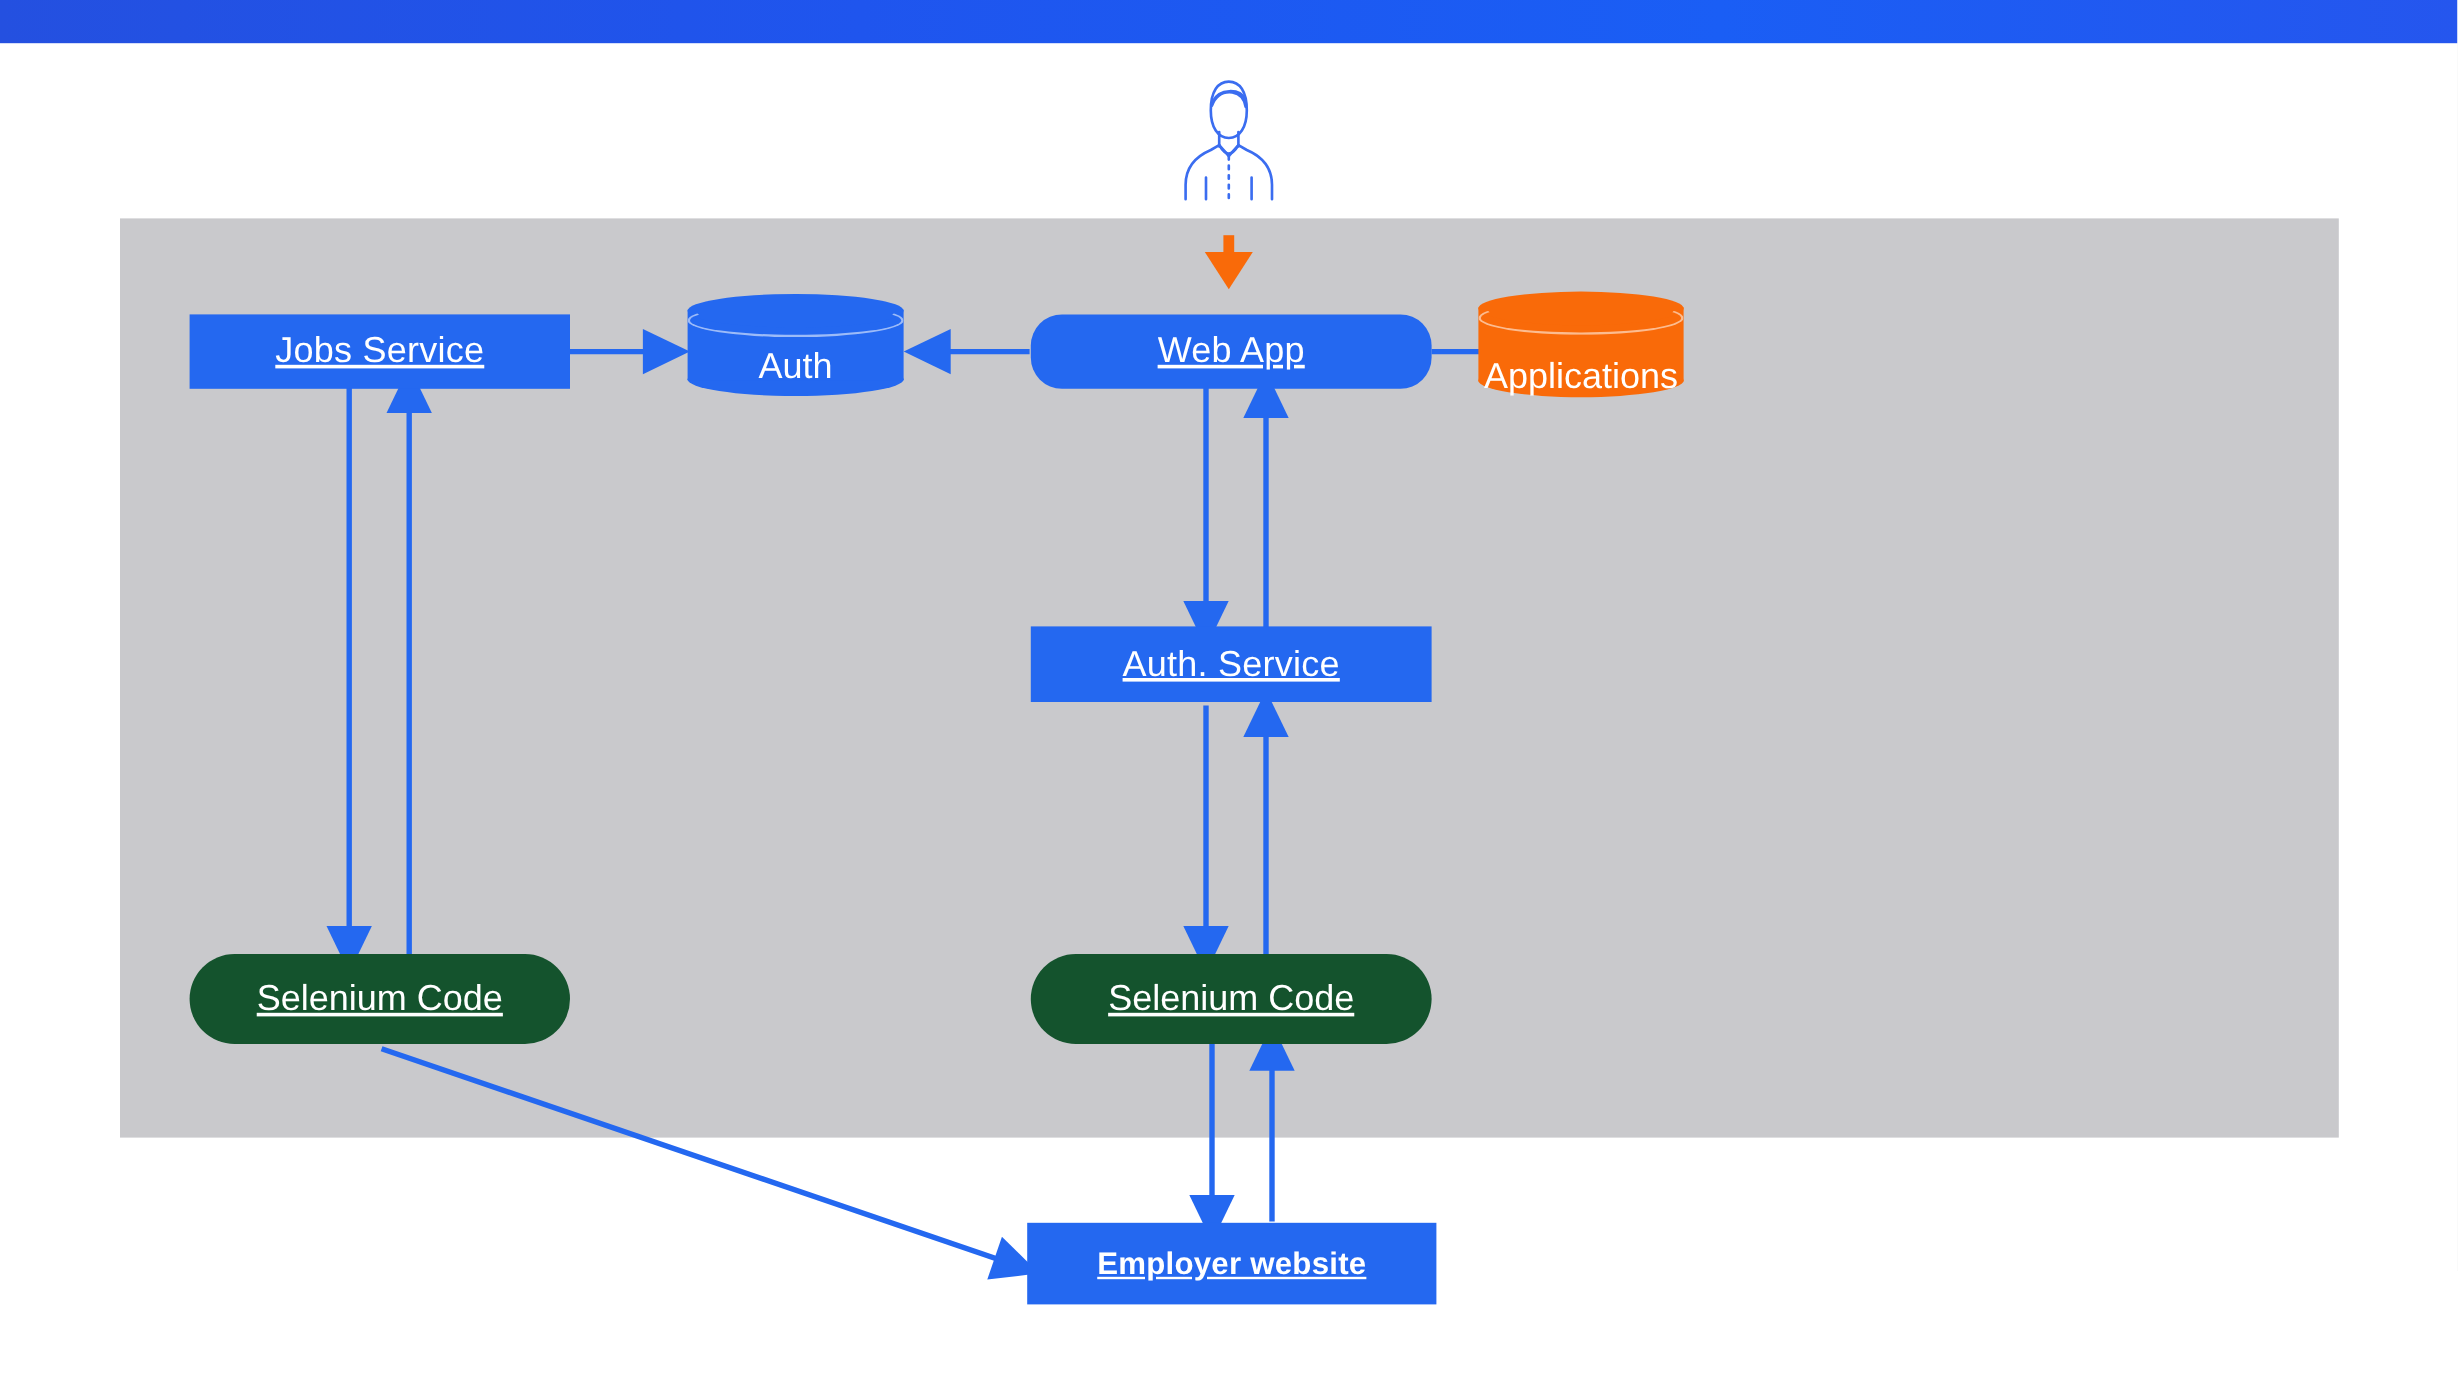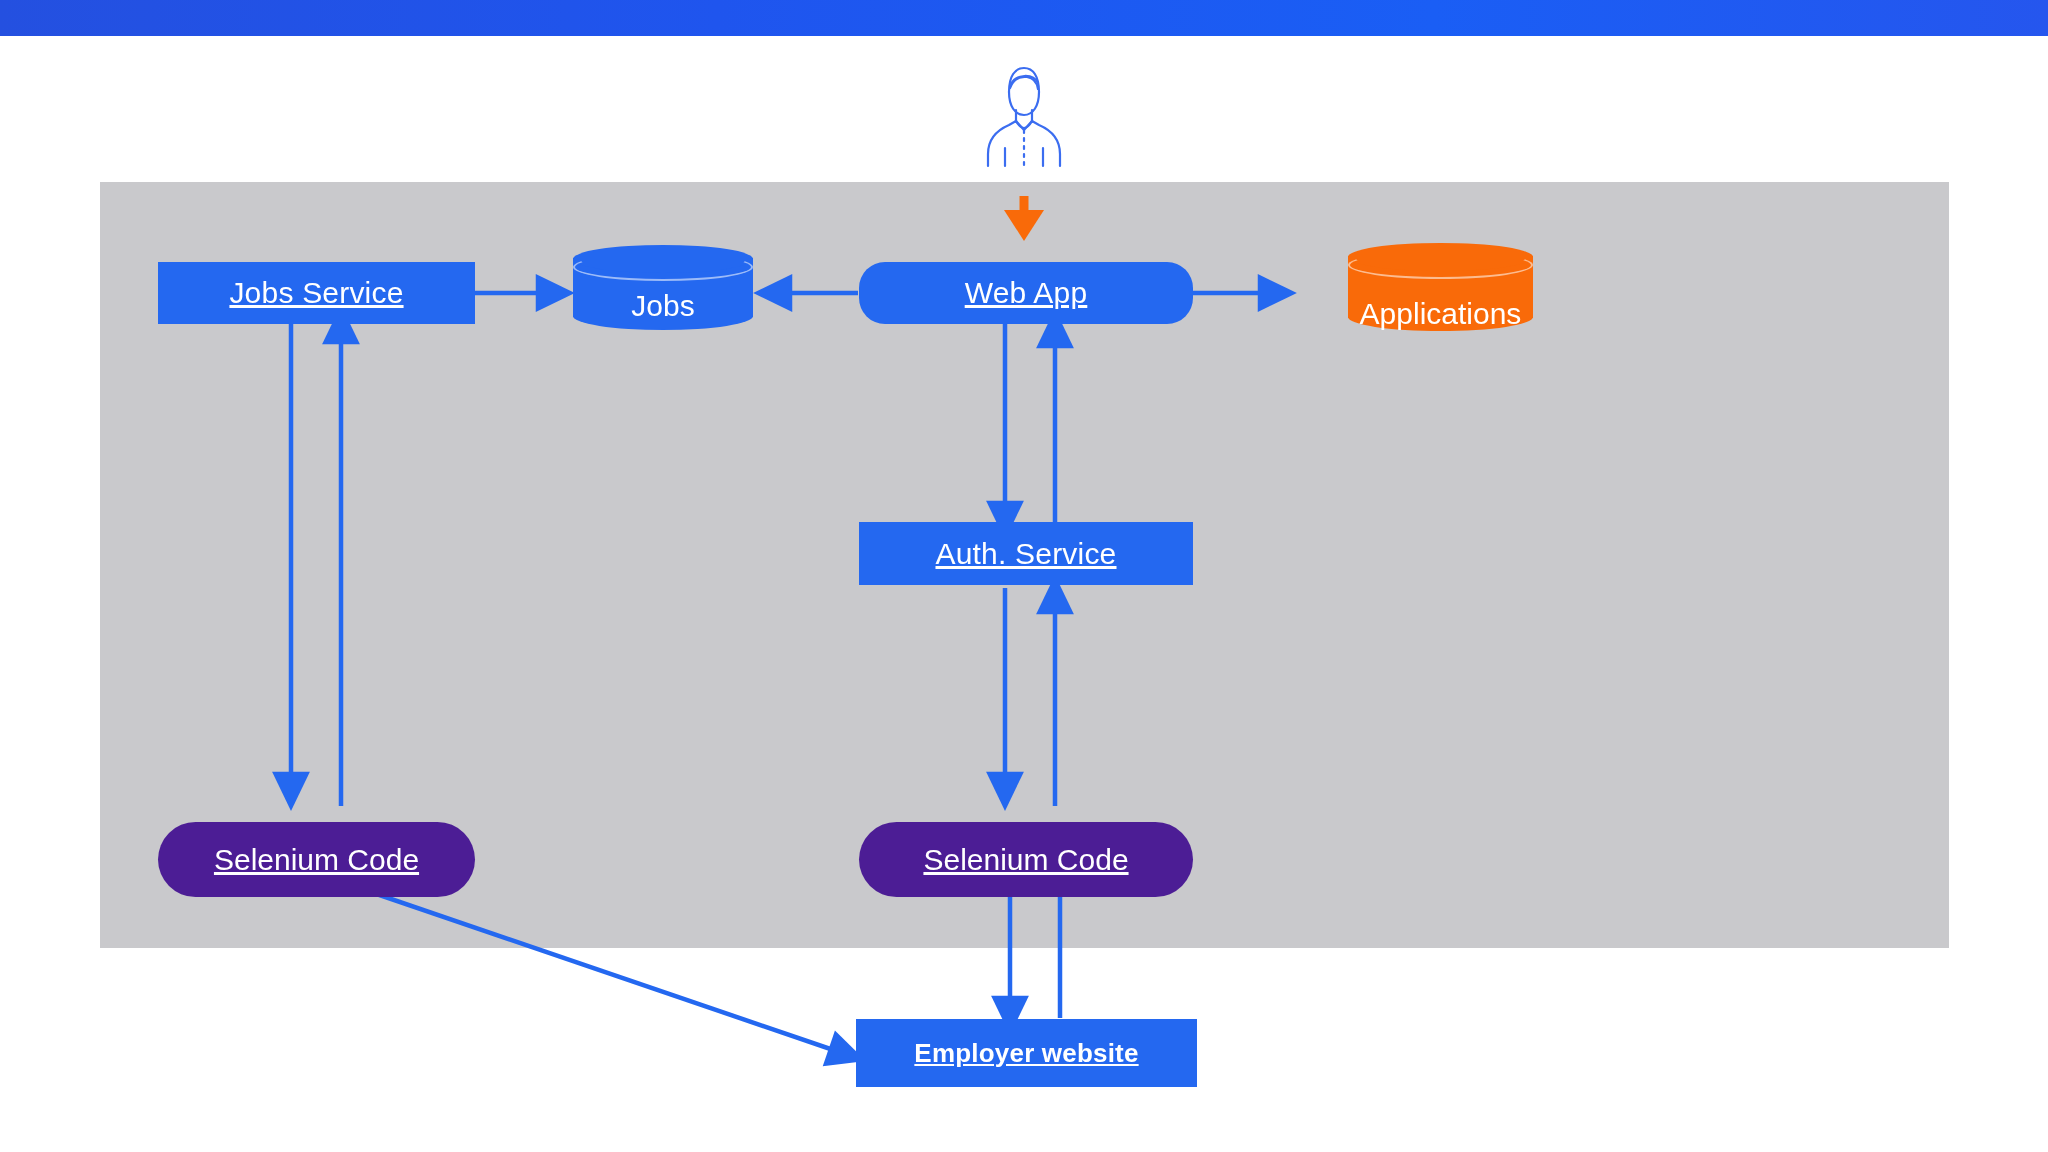--- a/index.html
+++ b/index.html
@@ -56,24 +56,23 @@
     text-align: center;
     white-space: nowrap;
     text-decoration: underline;
   }
   .rect {
     background: #2468f0;
     font-size: 30px;
     letter-spacing: 0.2px;
   }
   .pill {
-    background: #4c1d95;
+    background: #14532d;
     border-radius: 60px;
     font-size: 30px;
-    margin-top: 27px;
   }
   .bold {
     font-weight: bold;
     font-size: 26px;
     text-align: center;
   }
   
   .cyl {
     position: absolute;
   }
@@ -181,28 +180,28 @@
 
   <div class="node rect" style="left:158px; top:262px; width:317px; height:62px;">
     <span>Jobs Service</span>
   </div>
 
   <div class="cyl cyl-blue" style="left:573px; top:245px; width:180px; height:85px;">
     <div class="bot-ell"></div>
     <div class="body"></div>
     <div class="top-ell"></div>
     <div class="cap-line"></div>
-    <div class="cyl-label" style="top:44px;">Jobs</div>
+    <div class="cyl-label" style="top:44px;">Auth</div>
   </div>
 
   <div class="node rect" style="left:859px; top:262px; width:334px; height:62px;border-radius:26px;">
     <span>Web App</span>
   </div>
 
-  <div class="cyl cyl-orange" style="left:1348px; top:243px; width:185px; height:88px;">
+  <div class="cyl cyl-orange" style="left:1232px; top:243px; width:171px; height:88px;">
     <div class="bot-ell"></div>
     <div class="body"></div>
     <div class="top-ell"></div>
     <div class="cap-line"></div>
     <div class="cyl-label" style="top:54px;">Applications</div>
   </div>
 
   <div class="node rect" style="left:859px; top:522px; width:334px; height:63px;">
     <span>Auth. Service</span>
   </div>

